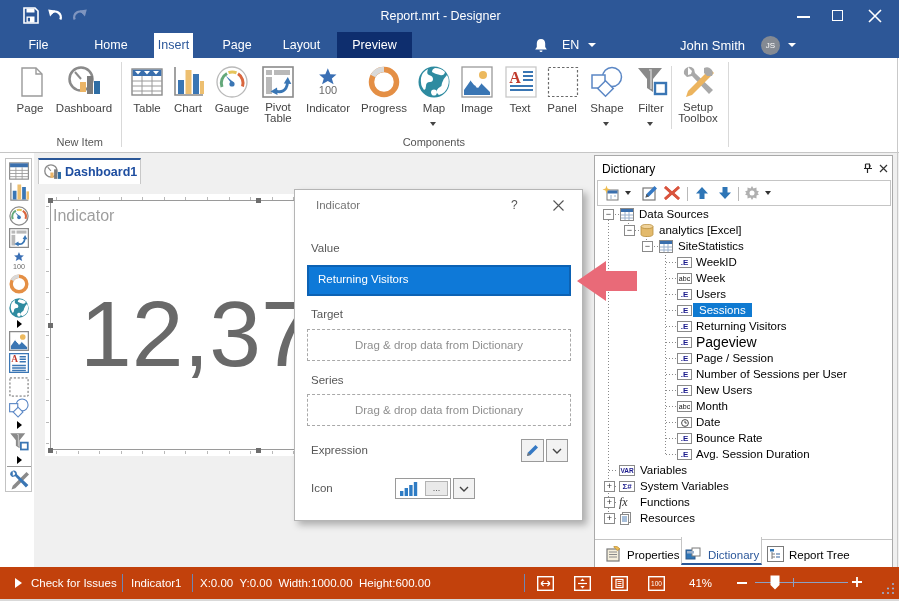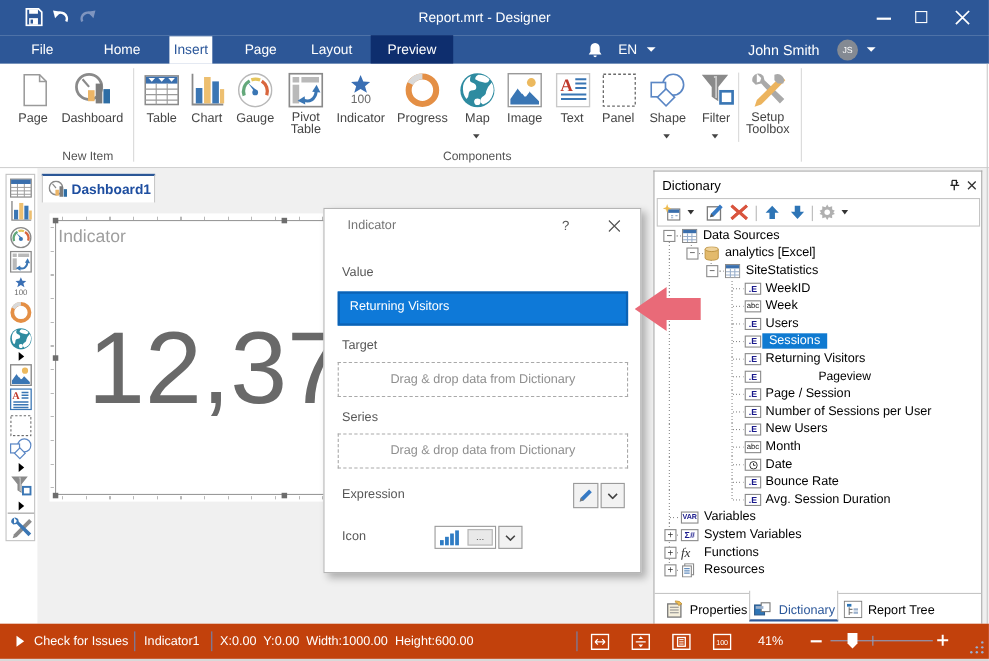--- a/index.html
+++ b/index.html
@@ -418,21 +418,21 @@
     <div class="abs" style="left:101px;top:98px;height:16px;line-height:16px;font-size:11.5px;color:#000;white-space:nowrap;">WeekID</div>
     <div class="abs" style="left:82px;top:117px;width:15px;height:11px;border:1px solid #8a8a8a;background:#fff;font-size:7px;color:#111;text-align:center;line-height:9px;">abc</div>
     <div class="abs" style="left:101px;top:114px;height:16px;line-height:16px;font-size:11.5px;color:#000;white-space:nowrap;">Week</div>
     <div class="abs" style="left:82px;top:133px;width:15px;height:11px;border:1px solid #8a8a8a;background:#fff;font-size:8px;color:#1a1a8c;text-align:center;line-height:9px;font-weight:bold;">.E</div>
     <div class="abs" style="left:101px;top:130px;height:16px;line-height:16px;font-size:11.5px;color:#000;white-space:nowrap;">Users</div>
     <div class="abs" style="left:82px;top:149px;width:15px;height:11px;border:1px solid #8a8a8a;background:#fff;font-size:8px;color:#1a1a8c;text-align:center;line-height:9px;font-weight:bold;">.E</div>
     <div class="abs" style="left:98px;top:147px;height:14px;line-height:14px;background:#0f7ad1;color:#fff;font-size:11.5px;padding:0 6px;">Sessions</div>
     <div class="abs" style="left:82px;top:165px;width:15px;height:11px;border:1px solid #8a8a8a;background:#fff;font-size:8px;color:#1a1a8c;text-align:center;line-height:9px;font-weight:bold;">.E</div>
     <div class="abs" style="left:101px;top:162px;height:16px;line-height:16px;font-size:11.5px;color:#000;white-space:nowrap;">Returning Visitors</div>
     <div class="abs" style="left:82px;top:181px;width:15px;height:11px;border:1px solid #8a8a8a;background:#fff;font-size:8px;color:#1a1a8c;text-align:center;line-height:9px;font-weight:bold;">.E</div>
-    <div class="abs" style="left:101px;top:178px;height:16px;line-height:16px;font-size:11px;color:#000;white-space:nowrap;margin-left:48px;">Pageview</div>
+    <div class="abs" style="left:101px;top:178px;height:16px;line-height:16px;font-size:14px;color:#000;white-space:nowrap;">Pageview</div>
     <div class="abs" style="left:82px;top:197px;width:15px;height:11px;border:1px solid #8a8a8a;background:#fff;font-size:8px;color:#1a1a8c;text-align:center;line-height:9px;font-weight:bold;">.E</div>
     <div class="abs" style="left:101px;top:194px;height:16px;line-height:16px;font-size:11.5px;color:#000;white-space:nowrap;">Page / Session</div>
     <div class="abs" style="left:82px;top:213px;width:15px;height:11px;border:1px solid #8a8a8a;background:#fff;font-size:8px;color:#1a1a8c;text-align:center;line-height:9px;font-weight:bold;">.E</div>
     <div class="abs" style="left:101px;top:210px;height:16px;line-height:16px;font-size:11.5px;color:#000;white-space:nowrap;">Number of Sessions per User</div>
     <div class="abs" style="left:82px;top:229px;width:15px;height:11px;border:1px solid #8a8a8a;background:#fff;font-size:8px;color:#1a1a8c;text-align:center;line-height:9px;font-weight:bold;">.E</div>
     <div class="abs" style="left:101px;top:226px;height:16px;line-height:16px;font-size:11.5px;color:#000;white-space:nowrap;">New Users</div>
     <div class="abs" style="left:82px;top:245px;width:15px;height:11px;border:1px solid #8a8a8a;background:#fff;font-size:7px;color:#111;text-align:center;line-height:9px;">abc</div>
     <div class="abs" style="left:101px;top:242px;height:16px;line-height:16px;font-size:11.5px;color:#000;white-space:nowrap;">Month</div>
     <div class="abs" style="left:82px;top:261px;width:15px;height:11px;border:1px solid #8a8a8a;background:#fff;">
         <svg style="position:absolute;left:3px;top:0.5px" width="8" height="8" viewBox="0 0 8 8">

